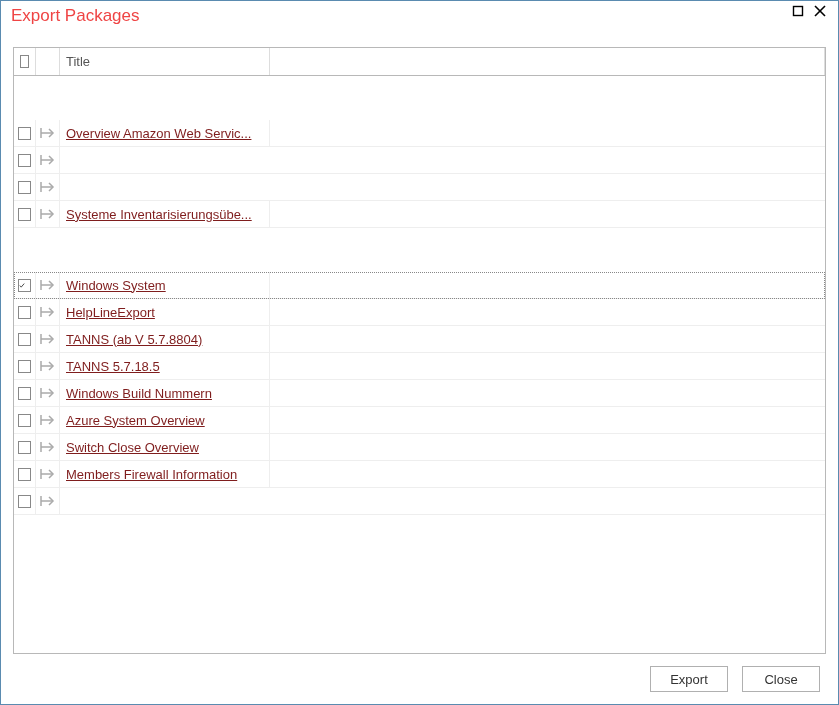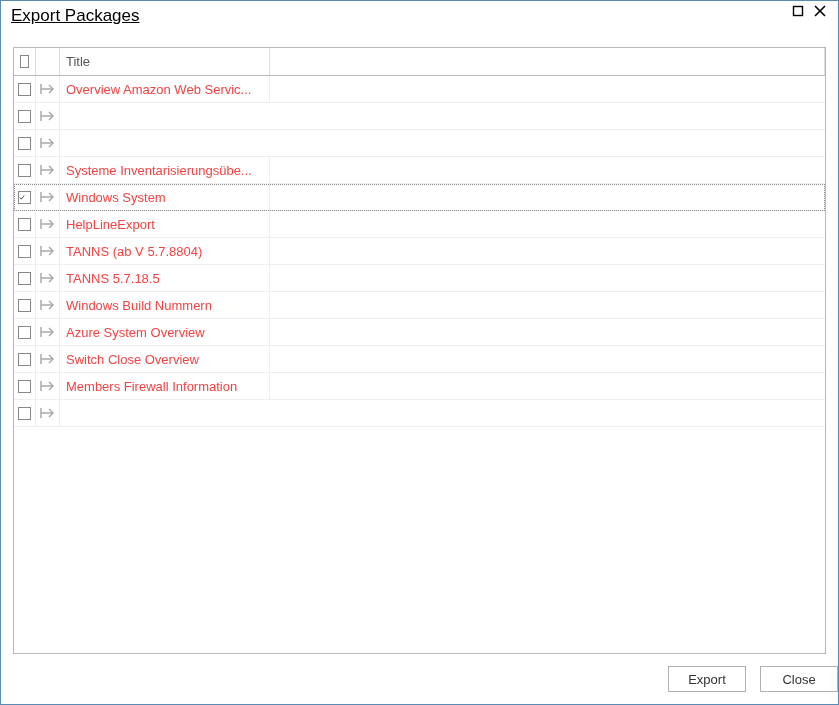--- a/index.html
+++ b/index.html
@@ -21,24 +21,23 @@
     flex-direction: column;
   }
   .titlebar {
     height: 30px;
     display: flex;
     align-items: center;
     padding: 0 8px 0 10px;
   }
   .titlebar-title {
     font-size: 17px;
-    color: #000000;
+    color: #ef4444;
     font-weight: 400;
     flex: 0 0 auto;
-    text-decoration: underline;
   }
   .titlebar-spacer { flex: 1; }
   .titlebar-btn {
     width: 20px; height: 20px;
     display: inline-flex;
     align-items: center;
     justify-content: center;
     cursor: pointer;
     margin-left: 2px;
     position: relative;
@@ -52,20 +51,21 @@
     display: flex;
     flex-direction: column;
   }
   .grid {
     border: 1px solid #b8b8b8;
     flex: 1;
     display: flex;
     flex-direction: column;
     overflow: hidden;
     background: #fff;
+    gap: 44px;
   }
   .grid-header {
     display: flex;
     height: 28px;
     background: #fff;
     border-bottom: 1px solid #b8b8b8;
   }
   .grid-header .col {
     border-right: 1px solid #ddd;
     display: flex;
@@ -80,30 +80,32 @@
   }
   .row {
     display: flex;
     height: 27px;
     border-bottom: 1px solid #eee;
     align-items: stretch;
   }
   .row.selected {
     outline: 1px dotted #888;
     outline-offset: -1px;
+    margin-top: 44px;
   }
   .cell {
     border-right: 1px solid #eee;
     display: flex;
     align-items: center;
     padding: 0 6px;
     overflow: hidden;
     white-space: nowrap;
     text-overflow: ellipsis;
-    color: #ef4444;
+    color: #7f1d1d;
+    text-decoration: underline;
   }
   .col-check { width: 22px; padding:0; justify-content:center; }
   .col-icon  { width: 24px; padding:0 2px; justify-content:center; }
   .col-title { width: 210px; }
   .col-rest  { flex: 1; border-right: none; }
 
   
   .cb {
     width: 13px; height: 13px;
     border: 1px solid #888;
@@ -121,21 +123,21 @@
   .cb svg { display:block; }
 
   
   .exp-icon svg { display:block; }
 
   .footer {
     height: 50px;
     display: flex;
     align-items: center;
     justify-content: flex-end;
-    padding: 0 0;
+    padding: 0 18px;
     gap: 14px;
   }
   .btn {
     min-width: 78px;
     height: 26px;
     border: 1px solid #b0b0b0;
     background: #fff;
     color: #333;
     font-size: 13px;
     cursor: pointer;

